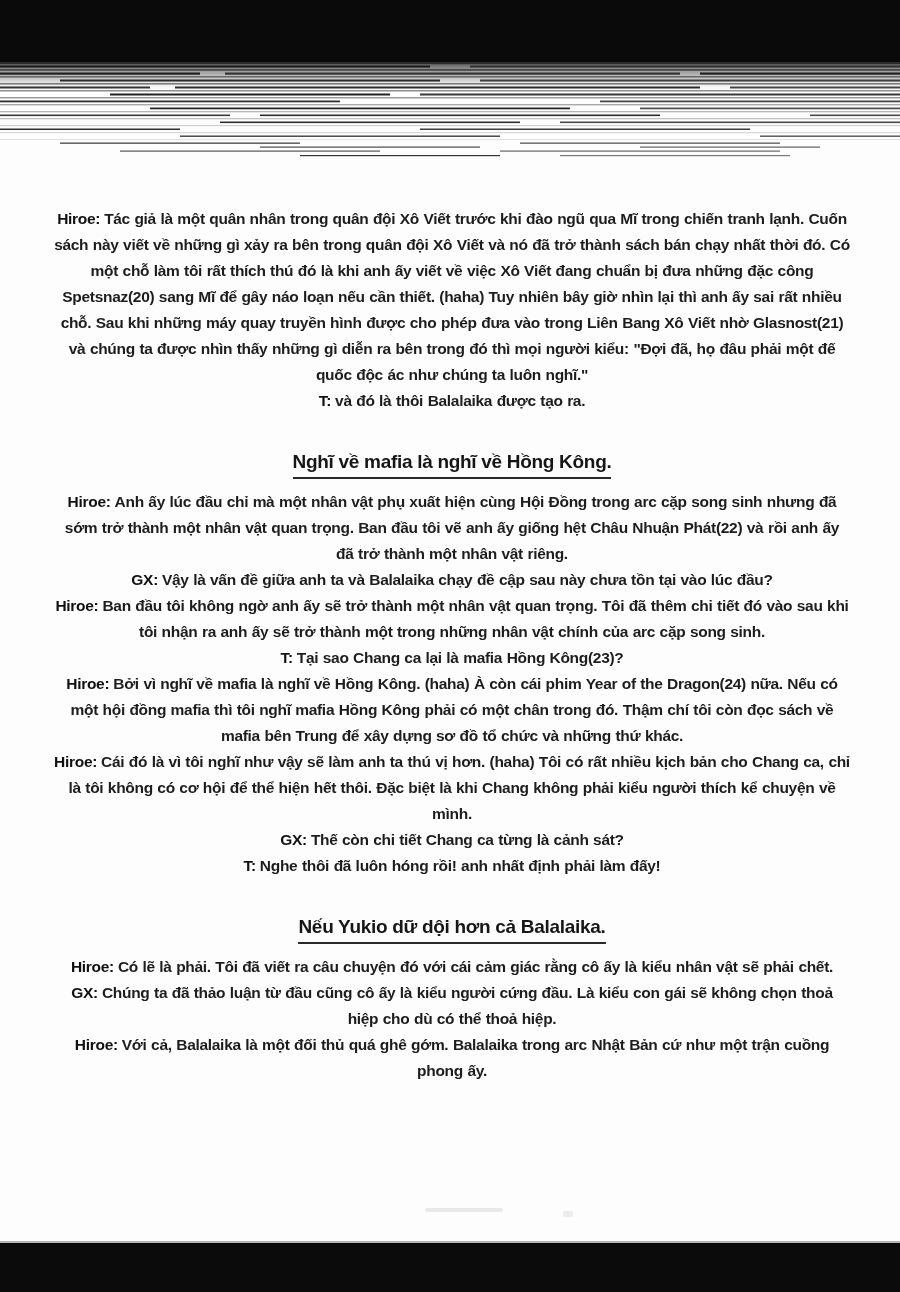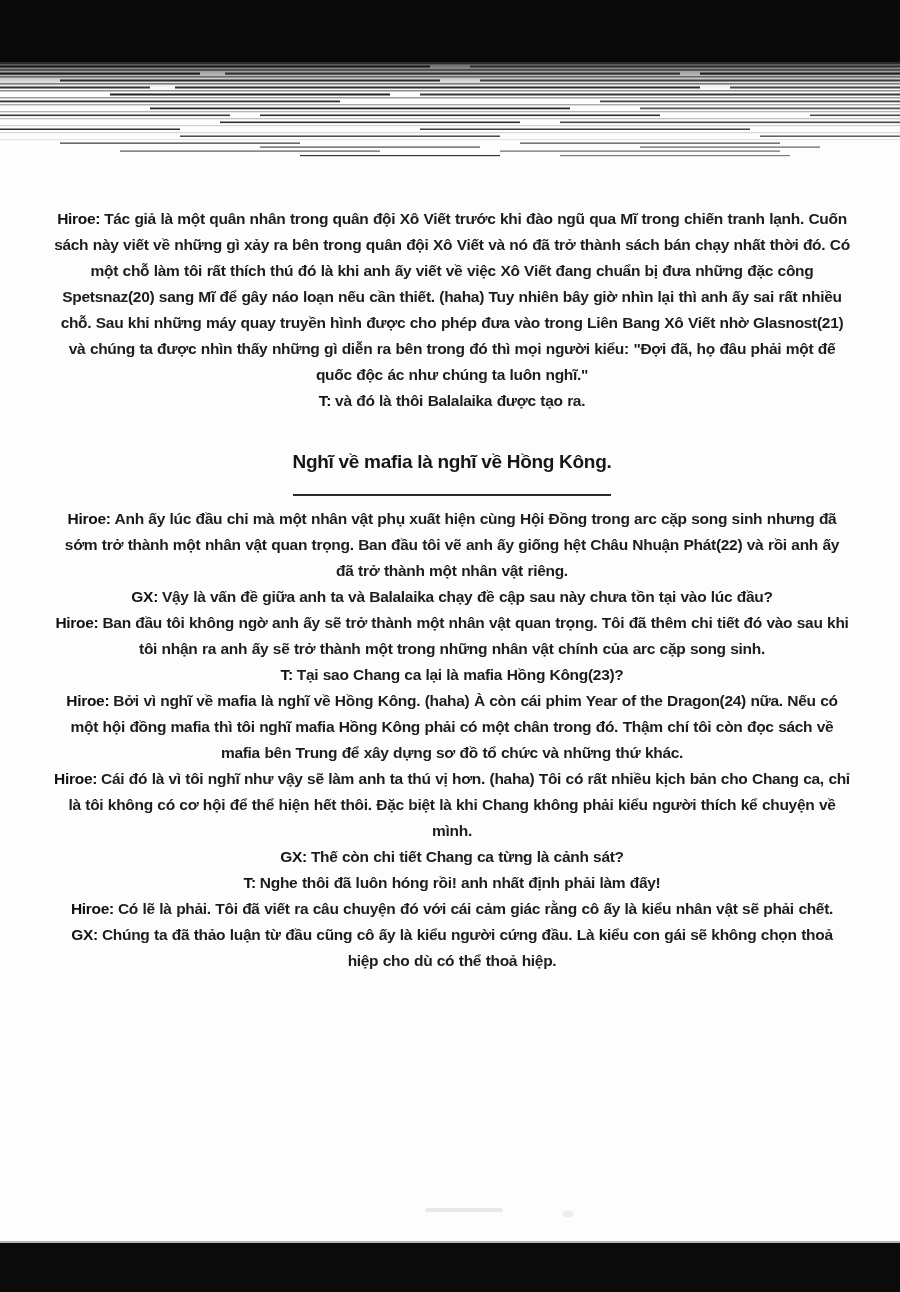--- a/index.html
+++ b/index.html
@@ -47,21 +47,21 @@
     margin: 36px 0 10px 0;
     font-size: 19px;
     font-weight: bold;
     color: #161616;
     letter-spacing: -0.3px;
     line-height: 24px;
   }
   .heading > span {
     display: inline-block;
     border-bottom: 2.5px solid #2a2a2a;
-    padding-bottom: 20px;
+    padding-bottom: 3px;
   }
   .smudge {
     position: absolute;
     background: #e9e9e9;
     border-radius: 2px;
   }
   .smudge.a { left: 425px; top: 1208px; width: 78px; height: 4px; }
   .smudge.b { left: 563px; top: 1211px; width: 10px; height: 6px; background:#ededed; }
   .bottom-band {
     position: absolute;
@@ -146,23 +146,25 @@
 
     <p class="para"><b class="spk">Hiroe:</b><span>Anh ấy lúc đầu chỉ mà một nhân vật phụ xuất hiện cùng Hội Đồng trong arc cặp song sinh nhưng đã sớm trở thành một nhân vật quan trọng. Ban đầu tôi vẽ anh ấy giống hệt Châu Nhuận Phát(22) và rồi anh ấy đã trở thành một nhân vật riêng.</span></p>
     <p class="para"><b class="spk">GX:</b><span>Vậy là vấn đề giữa anh ta và Balalaika chạy đề cập sau này chưa tồn tại vào lúc đầu?</span></p>
     <p class="para"><b class="spk">Hiroe:</b><span>Ban đầu tôi không ngờ anh ấy sẽ trở thành một nhân vật quan trọng. Tôi đã thêm chi tiết đó vào sau khi tôi nhận ra anh ấy sẽ trở thành một trong những nhân vật chính của arc cặp song sinh.</span></p>
     <p class="para"><b class="spk">T:</b><span>Tại sao Chang ca lại là mafia Hồng Kông(23)?</span></p>
     <p class="para"><b class="spk">Hiroe:</b><span>Bởi vì nghĩ về mafia là nghĩ về Hồng Kông. (haha) À còn cái phim Year of the Dragon(24) nữa. Nếu có một hội đồng mafia thì tôi nghĩ mafia Hồng Kông phải có một chân trong đó. Thậm chí tôi còn đọc sách về mafia bên Trung để xây dựng sơ đồ tổ chức và những thứ khác.</span></p>
     <p class="para"><b class="spk">Hiroe:</b><span>Cái đó là vì tôi nghĩ như vậy sẽ làm anh ta thú vị hơn. (haha) Tôi có rất nhiều kịch bản cho Chang ca, chỉ là tôi không có cơ hội để thể hiện hết thôi. Đặc biệt là khi Chang không phải kiểu người thích kể chuyện về mình.</span></p>
     <p class="para"><b class="spk">GX:</b><span>Thế còn chi tiết Chang ca từng là cảnh sát?</span></p>
     <p class="para"><b class="spk">T:</b><span>Nghe thôi đã luôn hóng rồi! anh nhất định phải làm đấy!</span></p>
 
+    <h2 class="heading"><span>Nếu Yukio dữ dội hơn cả Balalaika.</span></h2>
 
     <p class="para"><b class="spk">Hiroe:</b><span>Có lẽ là phải. Tôi đã viết ra câu chuyện đó với cái cảm giác rằng cô ấy là kiểu nhân vật sẽ phải chết.</span></p>
     <p class="para"><b class="spk">GX:</b><span>Chúng ta đã thảo luận từ đầu cũng cô ấy là kiểu người cứng đầu. Là kiểu con gái sẽ không chọn thoả hiệp cho dù có thể thoả hiệp.</span></p>
+    <p class="para"><b class="spk">Hiroe:</b><span>Với cả, Balalaika là một đối thủ quá ghê gớm. Balalaika trong arc Nhật Bản cứ như một trận cuồng phong ấy.</span></p>
 
   </div>
 
   <div class="smudge a"></div>
   <div class="smudge b"></div>
 
   <div class="bottom-band"></div>
 
 </div>
 

